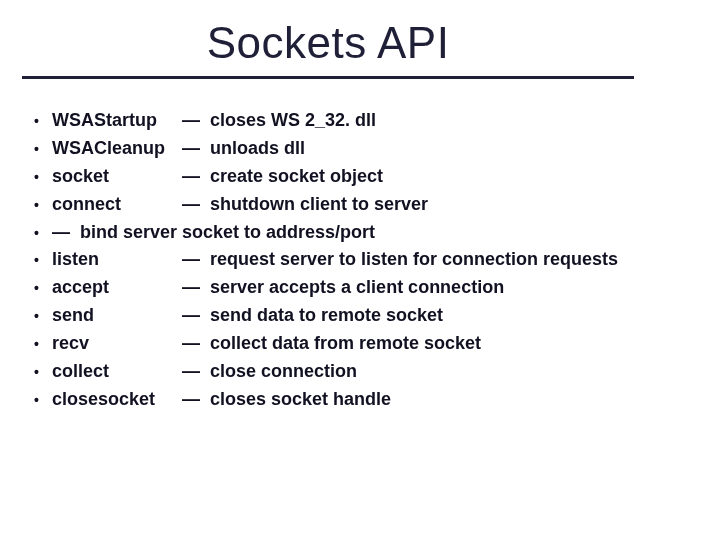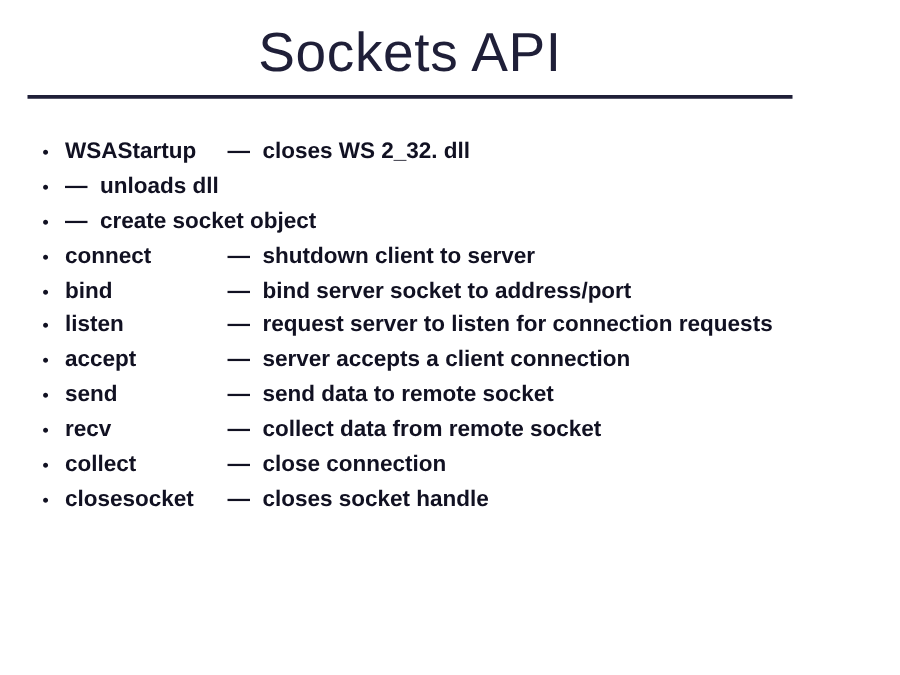--- a/index.html
+++ b/index.html
@@ -74,37 +74,38 @@
   <div class="body">
 
     <div class="row">
       <span class="bullet">•</span>
       <span class="fn">WSAStartup</span>
       <span class="dash">—</span>
       <span class="desc">closes WS 2_32. dll</span>
     </div>
     <div class="row">
       <span class="bullet">•</span>
+      <span class="fn">WSACleanup</span>
       <span class="dash">—</span>
       <span class="desc">unloads dll</span>
     </div>
     <div class="row">
       <span class="bullet">•</span>
+      <span class="fn">socket</span>
       <span class="dash">—</span>
       <span class="desc">create socket object</span>
     </div>
     <div class="row">
       <span class="bullet">•</span>
       <span class="fn">connect</span>
       <span class="dash">—</span>
       <span class="desc">shutdown client to server</span>
     </div>
     <div class="row">
       <span class="bullet">•</span>
-      <span class="fn">bind</span>
       <span class="dash">—</span>
       <span class="desc">bind server socket to address/port</span>
     </div>
     <div class="row">
       <span class="bullet">•</span>
       <span class="fn">listen</span>
       <span class="dash">—</span>
       <span class="desc">request server to listen for connection requests</span>
     </div>
     <div class="row">

